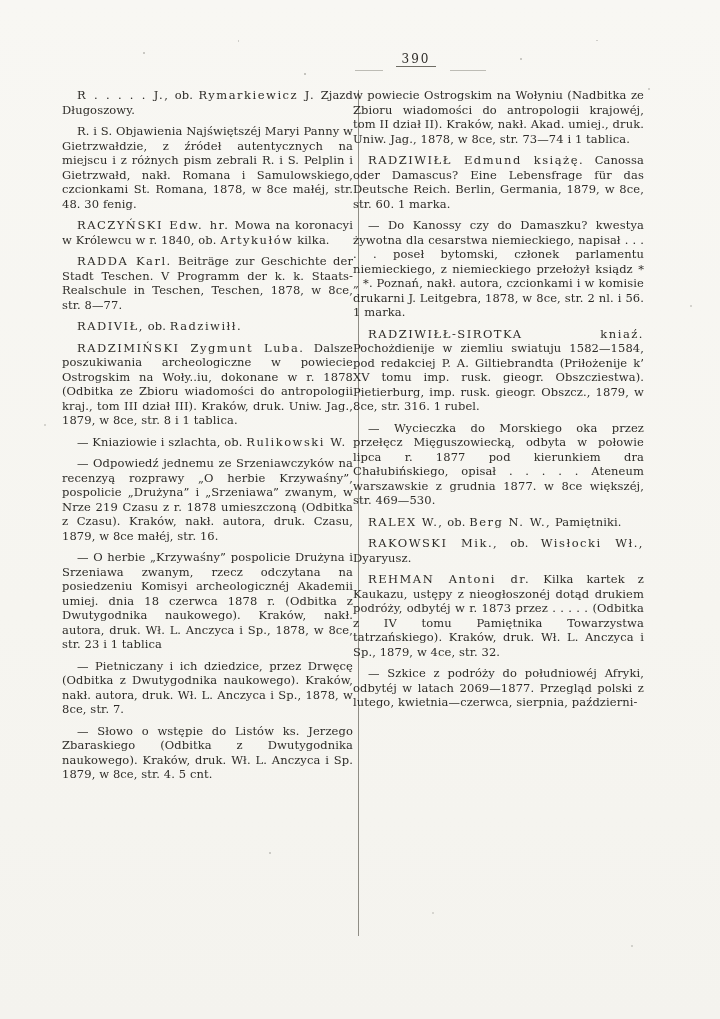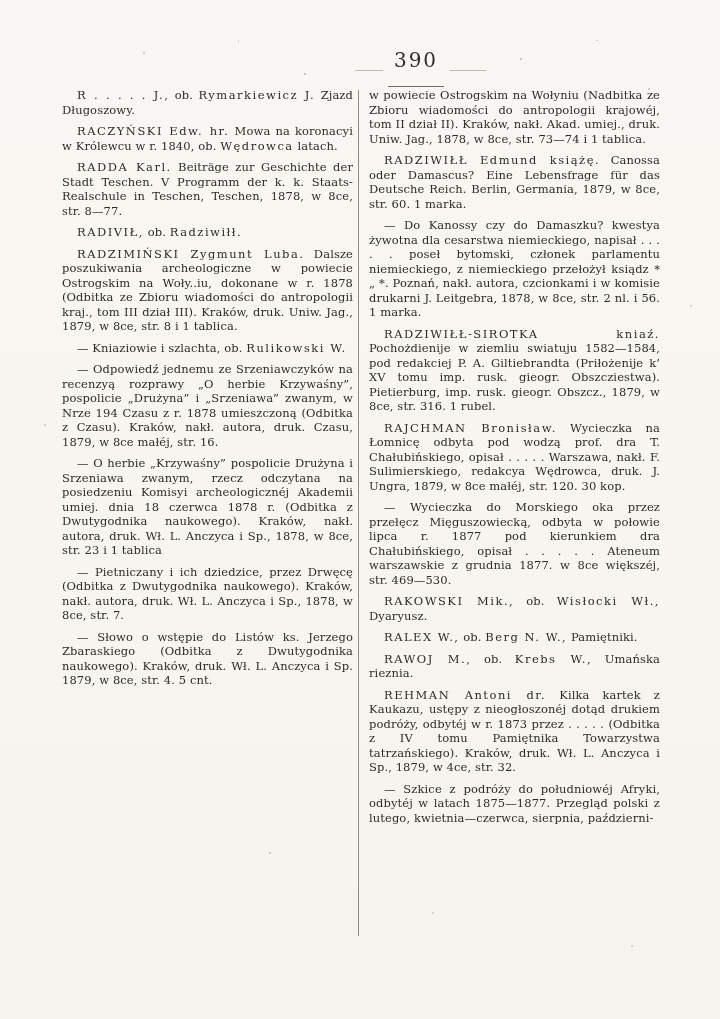--- a/index.html
+++ b/index.html
@@ -15,23 +15,23 @@
   }
   .page-number-wrap {
     position: absolute;
     top: 48px;
     left: 384px;
     width: 64px;
     text-align: center;
   }
   .page-number {
     display: inline-block;
-    font-size: 20px;
+    font-size: 12px;
     letter-spacing: 2px;
-    padding: 0 6px 14px 6px;
+    padding: 0 6px 0 6px;
     border-bottom: 1px solid #6e6c64;
   }
   .rule-frag {
     position: absolute;
     height: 1px;
     background: #aaa8a0;
     opacity: .75;
   }
   .rule-frag.left  { top: 70px; left: 355px; width: 28px; }
   .rule-frag.right { top: 70px; left: 450px; width: 36px; }
@@ -44,21 +44,21 @@
     background: #8f8d85;
   }
   .text-block {
     position: absolute;
     top: 88px;
     left: 62px;
     width: 598px;
     display: flex;
   }
   .col { width: 291px; }
-  .col.right { margin-left: 16px; width: 291px; }
+  .col.right { width: 291px; }
   .entry {
     margin: 0 0 7px 0;
     font-size: 11.5px;
     line-height: 14.5px;
     text-align: justify;
     text-indent: 15px;
   }
   .entry.no-indent { text-indent: 0; }
   .seg-spaced { letter-spacing: 1.5px; }
   .seg-plain  { letter-spacing: 0.1px; }
@@ -77,42 +77,41 @@
     <span class="page-number">390</span>
   </div>
   <div class="rule-frag left"></div>
   <div class="rule-frag right"></div>
 
   <div class="divider"></div>
 
   <div class="text-block">
     <div class="col left">
         <p class="entry"><span class="seg-spaced">R . . . . . J.,</span><span class="seg-plain"> ob. </span><span class="seg-spaced">Rymarkiewicz J.</span><span class="seg-plain"> Zjazd Długoszowy.</span></p>
-        <p class="entry"><span class="seg-spaced">RACZYŃSKI Edw. hr.</span><span class="seg-plain"> Mowa na koronacyi w Królewcu w r. 1840, ob. </span><span class="seg-spaced">Wędrowca</span><span class="seg-plain"> latach.</span></p>
+        <p class="entry"><span class="seg-plain">R. i S. Objawienia Najświętszéj Maryi Panny w Gietrzwałdzie, z źródeł autentycznych na miejscu i z różnych pism zebrali R. i S. Pelplin i Gietrzwałd, nakł. Romana i Samulowskiego, czcionkami St. Romana, 1878, w 8ce małéj, str. 48. 30 fenig.</span></p>
+        <p class="entry"><span class="seg-spaced">RACZYŃSKI Edw. hr.</span><span class="seg-plain"> Mowa na koronacyi w Królewcu w r. 1840, ob. </span><span class="seg-spaced">Artykułów</span><span class="seg-plain"> kilka.</span></p>
         <p class="entry"><span class="seg-spaced">RADDA Karl.</span><span class="seg-plain"> Beiträge zur Geschichte der Stadt Teschen. V Programm der k. k. Staats-Realschule in Teschen, Teschen, 1878, w 8ce, str. 8—77.</span></p>
         <p class="entry"><span class="seg-spaced">RADIVIŁ,</span><span class="seg-plain"> ob. </span><span class="seg-spaced">Radziwiłł.</span></p>
         <p class="entry"><span class="seg-spaced">RADZIMIŃSKI Zygmunt Luba.</span><span class="seg-plain"> Dalsze poszukiwania archeologiczne w powiecie Ostrogskim na Woły..iu, dokonane w r. 1878 (Odbitka ze Zbioru wiadomości do antropologii kraj., tom III dział III). Kraków, druk. Uniw. Jag., 1879, w 8ce, str. 8 i 1 tablica.</span></p>
         <p class="entry"><span class="seg-plain">— Kniaziowie i szlachta, ob. </span><span class="seg-spaced">Rulikowski W.</span></p>
-        <p class="entry"><span class="seg-plain">— Odpowiedź jednemu ze Srzeniawczyków na recenzyą rozprawy „O herbie Krzywaśny”, pospolicie „Drużyna” i „Srzeniawa” zwanym, w Nrze 194 Czasu z r. 1878 umieszczoną (Odbitka z Czasu). Kraków, nakł. autora, druk. Czasu, 1879, w 8ce małéj, str. 16.</span></p>
+        <p class="entry"><span class="seg-plain">— Odpowiedź jednemu ze Srzeniawczyków na recenzyą rozprawy „O herbie Krzywaśny”, pospolicie „Drużyna” i „Srzeniawa” zwanym, w Nrze 219 Czasu z r. 1878 umieszczoną (Odbitka z Czasu). Kraków, nakł. autora, druk. Czasu, 1879, w 8ce małéj, str. 16.</span></p>
         <p class="entry"><span class="seg-plain">— O herbie „Krzywaśny” pospolicie Drużyna i Srzeniawa zwanym, rzecz odczytana na posiedzeniu Komisyi archeologicznéj Akademii umiej. dnia 18 czerwca 1878 r. (Odbitka z Dwutygodnika naukowego). Kraków, nakł. autora, druk. Wł. L. Anczyca i Sp., 1878, w 8ce, str. 23 i 1 tablica</span></p>
         <p class="entry"><span class="seg-plain">— Pietniczany i ich dziedzice, przez Drwęcę (Odbitka z Dwutygodnika naukowego). Kraków, nakł. autora, druk. Wł. L. Anczyca i Sp., 1878, w 8ce, str. 7.</span></p>
         <p class="entry"><span class="seg-plain">— Słowo o wstępie do Listów ks. Jerzego Zbaraskiego (Odbitka z Dwutygodnika naukowego). Kraków, druk. Wł. L. Anczyca i Sp. 1879, w 8ce, str. 4. 5 cnt.</span></p>
       </div>
     <div class="col right">
         <p class="entry no-indent"><span class="seg-plain">w powiecie Ostrogskim na Wołyniu (Nadbitka ze Zbioru wiadomości do antropologii krajowéj, tom II dział II). Kraków, nakł. Akad. umiej., druk. Uniw. Jag., 1878, w 8ce, str. 73—74 i 1 tablica.</span></p>
         <p class="entry"><span class="seg-spaced">RADZIWIŁŁ Edmund książę.</span><span class="seg-plain"> Canossa oder Damascus? Eine Lebensfrage für das Deutsche Reich. Berlin, Germania, 1879, w 8ce, str. 60. 1 marka.</span></p>
         <p class="entry"><span class="seg-plain">— Do Kanossy czy do Damaszku? kwestya żywotna dla cesarstwa niemieckiego, napisał . . . . . poseł bytomski, członek parlamentu niemieckiego, z niemieckiego przełożył ksiądz * „ *. Poznań, nakł. autora, czcionkami i w komisie drukarni J. Leitgebra, 1878, w 8ce, str. 2 nl. i 56. 1 marka.</span></p>
         <p class="entry"><span class="seg-spaced">RADZIWIŁŁ-SIROTKA kniaź.</span><span class="seg-plain"> Pochożdienije w ziemliu swiatuju 1582—1584, pod redakciej P. A. Giltiebrandta (Priłożenije k’ XV tomu imp. rusk. gieogr. Obszcziestwa). Pietierburg, imp. rusk. gieogr. Obszcz., 1879, w 8ce, str. 316. 1 rubel.</span></p>
-        <p class="entry"><span class="seg-spaced">RAJCHMAN Bronisław.</span><span class="seg-plain"> Wycieczka na Łomnicę odbyta pod wodzą prof. dra T. Chałubińskiego, opisał . . . . . Warszawa, nakł. F. Sulimierskiego, redakcya Wędrowca, druk. J. Ungra, 1879, w 8ce małéj, str. 120. 30 kop.</span></p>
         <p class="entry"><span class="seg-plain">— Wycieczka do Morskiego oka przez przełęcz Mięguszowiecką, odbyta w połowie lipca r. 1877 pod kierunkiem dra Chałubińskiego, opisał . . . . . Ateneum warszawskie z grudnia 1877. w 8ce większéj, str. 469—530.</span></p>
+        <p class="entry"><span class="seg-spaced">RALEX W.,</span><span class="seg-plain"> ob. </span><span class="seg-spaced">Berg N. W.,</span><span class="seg-plain"> Pamiętniki.</span></p>
         <p class="entry"><span class="seg-spaced">RAKOWSKI Mik.,</span><span class="seg-plain"> ob. </span><span class="seg-spaced">Wisłocki Wł.,</span><span class="seg-plain"> Dyaryusz.</span></p>
-        <p class="entry"><span class="seg-spaced">RALEX W.,</span><span class="seg-plain"> ob. </span><span class="seg-spaced">Berg N. W.,</span><span class="seg-plain"> Pamiętniki.</span></p>
-        <p class="entry"><span class="seg-spaced">RAWOJ M.,</span><span class="seg-plain"> ob. </span><span class="seg-spaced">Krebs W.,</span><span class="seg-plain"> Umańska rieznia.</span></p>
         <p class="entry"><span class="seg-spaced">REHMAN Antoni dr.</span><span class="seg-plain"> Kilka kartek z Kaukazu, ustępy z nieogłoszonéj dotąd drukiem podróży, odbytéj w r. 1873 przez . . . . . (Odbitka z IV tomu Pamiętnika Towarzystwa tatrzańskiego). Kraków, druk. Wł. L. Anczyca i Sp., 1879, w 4ce, str. 32.</span></p>
-        <p class="entry"><span class="seg-plain">— Szkice z podróży do południowéj Afryki, odbytéj w latach 1875—1877. Przegląd polski z lutego, kwietnia—czerwca, sierpnia, październi-</span></p>
+        <p class="entry"><span class="seg-plain">— Szkice z podróży do południowéj Afryki, odbytéj w latach 2069—1877. Przegląd polski z lutego, kwietnia—czerwca, sierpnia, październi-</span></p>
       </div>
   </div>
 
   <div>
     <div class="speck" style="left:143px; top:52px;  width:2px; height:2px; opacity:.45;"></div>
     <div class="speck" style="left:304px; top:73px;  width:2px; height:2px; opacity:.5;"></div>
     <div class="speck" style="left:238px; top:40px;  width:1px; height:2px; opacity:.4;"></div>
     <div class="speck" style="left:520px; top:58px;  width:2px; height:2px; opacity:.45;"></div>
     <div class="speck" style="left:596px; top:40px;  width:2px; height:1px; opacity:.4;"></div>
     <div class="speck" style="left:648px; top:88px;  width:2px; height:2px; opacity:.4;"></div>

